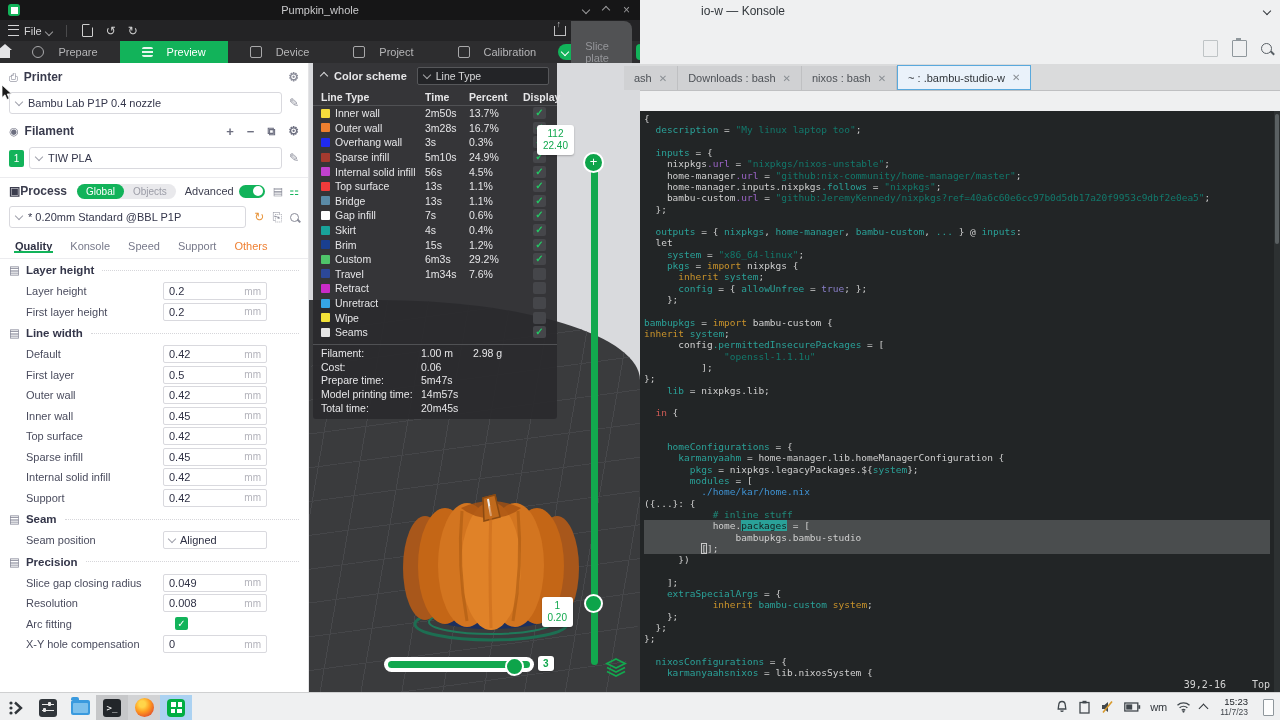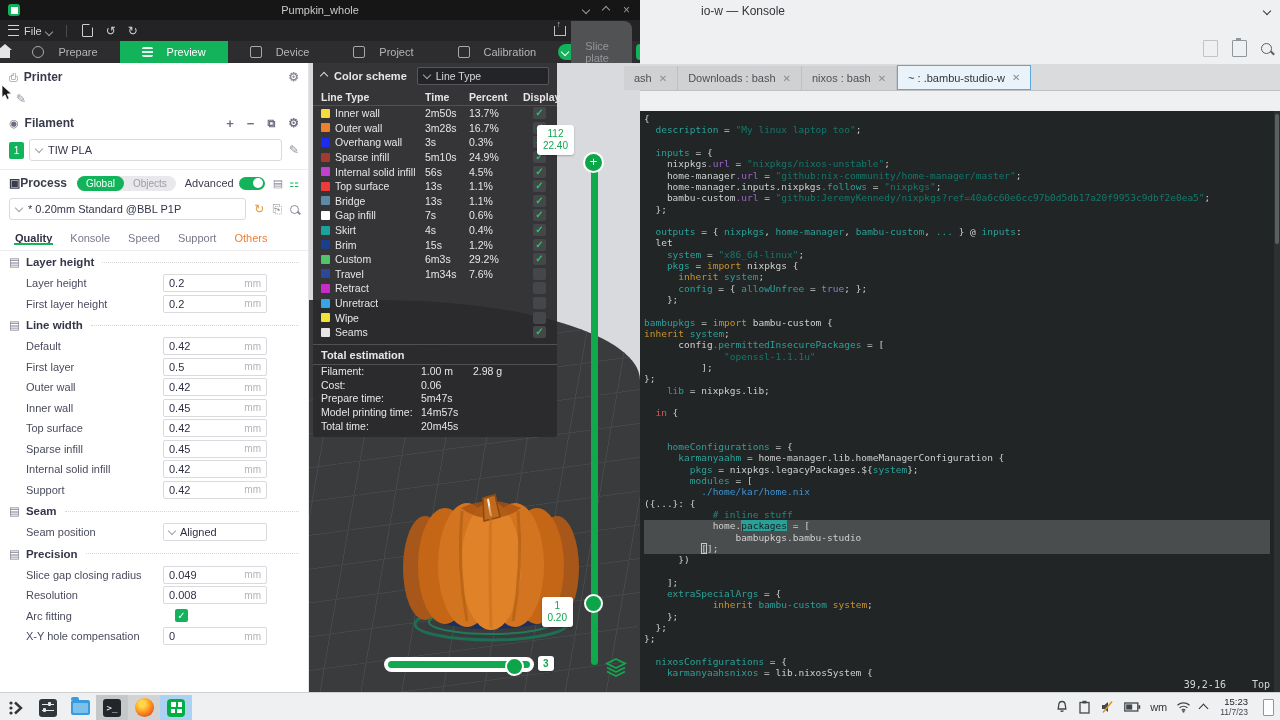--- a/index.html
+++ b/index.html
@@ -261,20 +261,24 @@
     </div>
     <div class="b-body">
 
       <aside class="sidebar">
         <div class="sb-h">
           <span class="sic">⎙</span>
           <span>Printer</span>
           <span class="gear">⚙</span>
         </div>
         <div class="row-pad">
+          <span class="sel-box" style="flex:1;">
+              <span class="chv"></span>
+              <span>Bambu Lab P1P 0.4 nozzle</span>
+            </span>
           <span class="edit-ic">✎</span>
         </div>
         <div class="sb-h">
           <span class="sic">◉</span>
           <span>Filament</span>
           <span class="fil-icons">
             <span>+</span>
             <span>−</span>
             <span style="font-size:11px;">⧉</span>
             <span style="font-size:12px;">⚙</span>
@@ -599,21 +603,20 @@
               </div>
               <div class="cp-row">
                 <span class="sw" style="background: rgb(230, 230, 230);"></span>
                 <span class="nm">Seams</span>
                 <span></span>
                 <span></span>
                 <span class="dp on">✓</span>
               </div>
             </div>
           <div class="cp-divider"></div>
-          <div class="cp-est-title">Total estimation</div>
           <div style="padding-bottom:5px;">
               <div class="est-row">
                 <span>Filament:</span>
                 <span>1.00 m</span>
                 <span>2.98 g</span>
               </div>
               <div class="est-row">
                 <span>Cost:</span>
                 <span>0.06</span>
                 <span></span>

